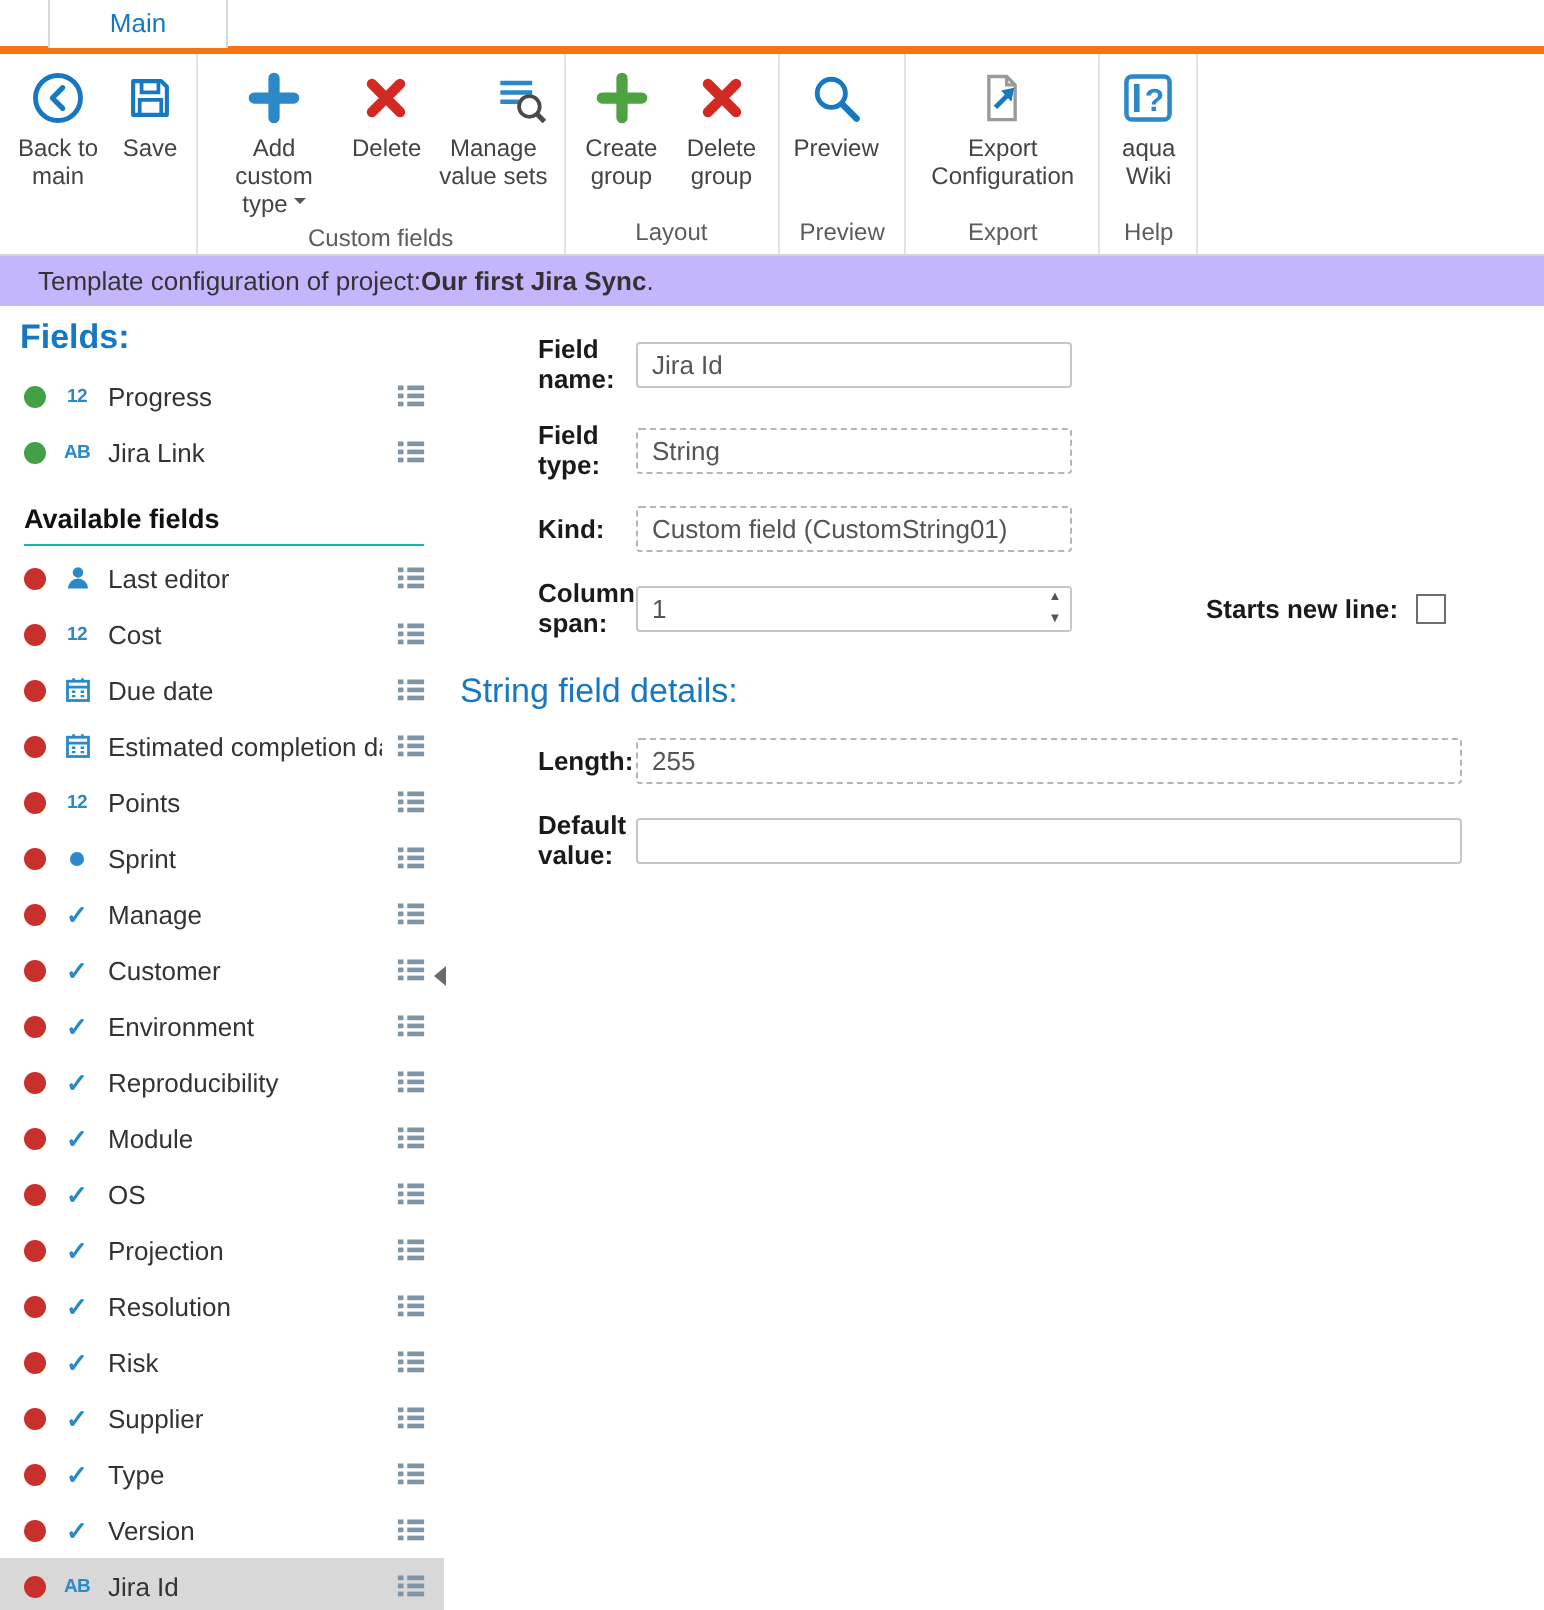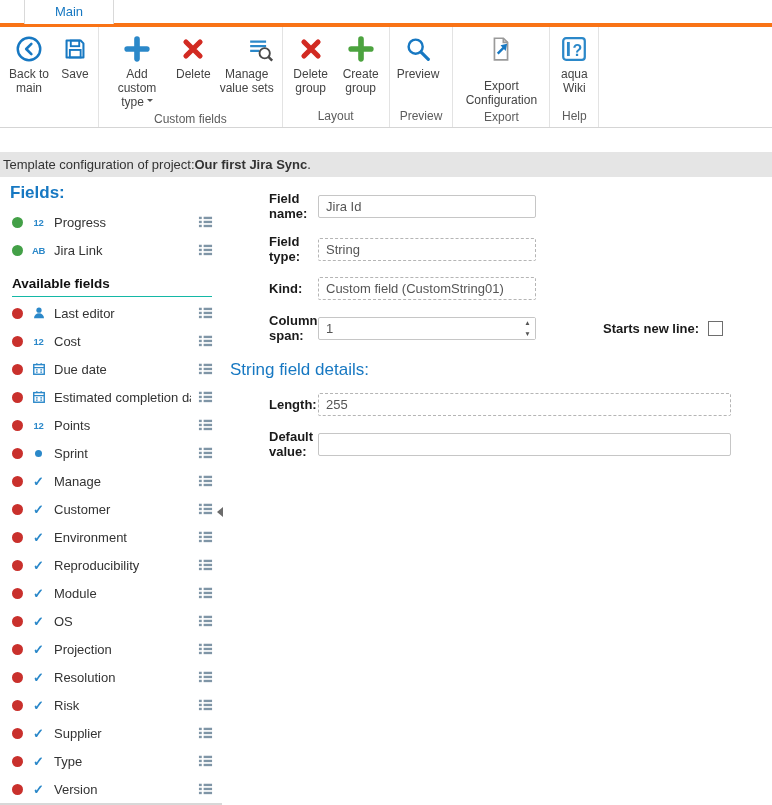--- a/index.html
+++ b/index.html
@@ -19,28 +19,28 @@
   }
   .ribbon-body { display:flex; align-items:stretch; height:100px; }
   .rgroup { display:flex; flex-direction:column; border-right:1px solid #e3e3e3; }
   .rbtns { flex:1; display:flex; align-items:flex-start; padding:3px 3px 0 3px; }
   .rbtn {
     display:flex; flex-direction:column; align-items:center; text-align:center;
     padding:3px 4px 2px 4px; cursor:default; min-width:40px;
   }
   .rbtn .rlabel { font-size:12px; line-height:1.18; color:#444; margin-top:2px; }
   .w48{max-width:52px;} .w68{max-width:70px;} .w62{max-width:64px;align-items:flex-end;}
-  .w46{max-width:50px;} .w86{max-width:90px;gap:12px;} .w40{max-width:42px;}
+  .w46{max-width:50px;} .w86{max-width:90px;} .w40{max-width:42px;}
   .rgl { text-align:center; font-size:12px; color:#5c5c5c; padding:1px 10px 4px 10px; }
   .caret{display:inline-block;width:0;height:0;border:3px solid transparent;border-top-color:#555;margin-left:3px;vertical-align:1px;}
   .ricon{height:32px;display:flex;align-items:center;justify-content:center;}
   
   .header-bar {
-    height:25px; background:#e5e5e5; display:flex; align-items:center;
-    padding:0 3px; font-size:13px; color:#333;margin-top:24px;
+    height:25px; background:#c4b5fd; display:flex; align-items:center;
+    padding:0 19px; font-size:13px; color:#333;
   }
   .header-bar .bold { font-weight:bold; }
   
   .content { display:flex; height:652px; position:relative; }
   .sidebar { width:222px; flex:none; padding-top:6px; overflow:hidden; }
   .sb-title { color:#1778c2; font-size:17px; font-weight:bold; margin:0 0 5px 10px; }
   .srow {
     height:28px; display:flex; align-items:center; gap:7px;
     padding:0 8px 0 12px; cursor:default;
   }
@@ -152,32 +152,32 @@
         </div>
       </div>
       <div class="rgl">Custom fields</div>
     </div>
 
     <div class="rgroup">
       <div class="rbtns">
         <div class="rbtn w46">
           <span class="ricon">
             <svg width="30" height="30" viewBox="0 0 32 32">
+                <path d="M16 5.5 v21 M5.5 16 h21" stroke="#4ca33f" stroke-width="6" stroke-linecap="round"></path>
+              </svg>
+          </span>
+          <span class="rlabel">Create group</span>
+        </div>
+        <div class="rbtn w46">
+          <span class="ricon">
+            <svg width="30" height="30" viewBox="0 0 32 32">
                 <path d="M8.5 8.5 L23.5 23.5 M23.5 8.5 L8.5 23.5" stroke="#d22a22" stroke-width="5.5" stroke-linecap="round"></path>
               </svg>
           </span>
           <span class="rlabel">Delete group</span>
-        </div>
-        <div class="rbtn w46">
-          <span class="ricon">
-            <svg width="30" height="30" viewBox="0 0 32 32">
-                <path d="M16 5.5 v21 M5.5 16 h21" stroke="#4ca33f" stroke-width="6" stroke-linecap="round"></path>
-              </svg>
-          </span>
-          <span class="rlabel">Create group</span>
         </div>
       </div>
       <div class="rgl">Layout</div>
     </div>
 
     <div class="rgroup">
       <div class="rbtns">
         <div class="rbtn">
           <span class="ricon">
             <svg width="30" height="30" viewBox="0 0 32 32" fill="none">

